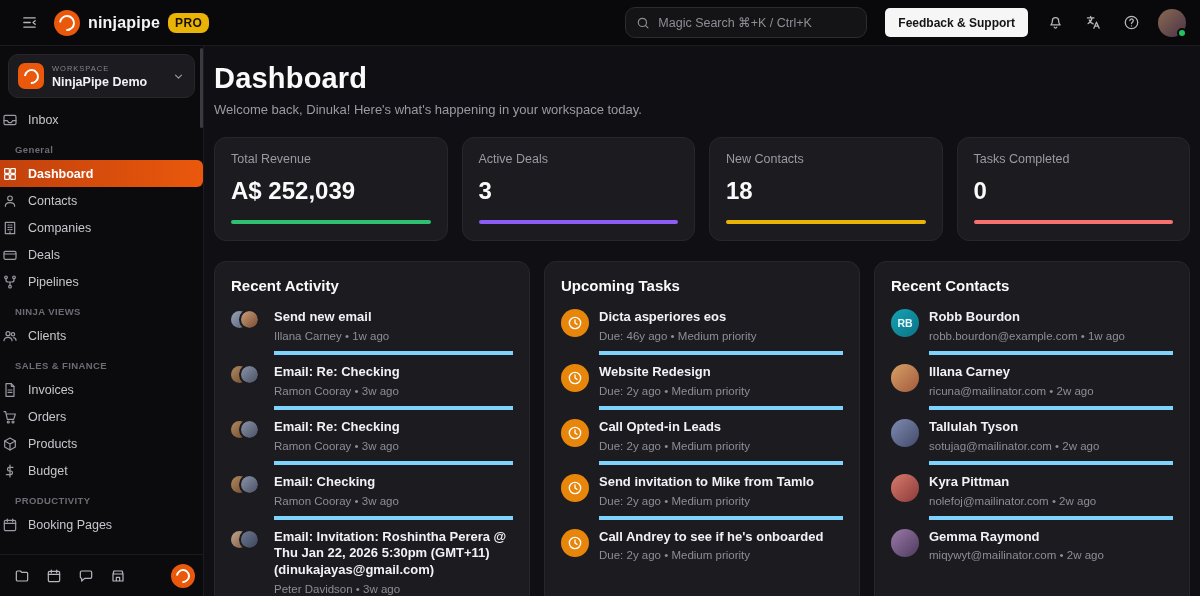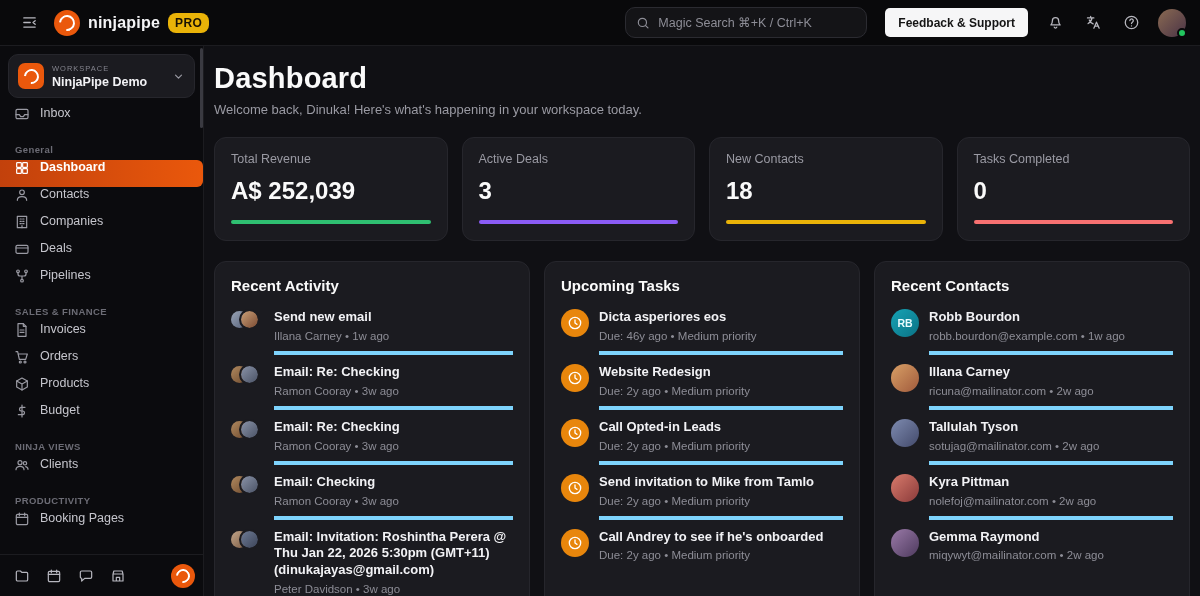--- a/index.html
+++ b/index.html
@@ -42,21 +42,21 @@
     padding:8px 9px;display:flex;align-items:center;gap:8px}
   .ws-logo{width:26px;height:26px;border-radius:7px;background:var(--accent,#ea580c);position:relative;flex:none}
   .ws-logo::after{content:"";position:absolute;inset:5.5px;border-radius:50%;
     border:2.5px solid #fff;border-left-color:transparent;transform:rotate(-40deg)}
   .ws-text{display:flex;flex-direction:column;gap:2px;min-width:0}
   .ws-label{font-size:7.5px;font-weight:normal;letter-spacing:1px;color:#84848d}
   .ws-name{font-size:12.5px;font-weight:bold;color:#f2f2f5;white-space:nowrap}
   .chev{margin-left:auto;color:#9a9aa3}
   .chev svg{width:13px;height:13px}
   .nav{flex:1;overflow:hidden;padding-top:4px}
-  .side-item{height:27px;display:flex;align-items:flex-start;gap:10px;padding:0 14px;
+  .side-item{height:27px;display:flex;align-items:center;gap:10px;padding:0 2px;
     color:#c6c6cd;font-size:12.5px;cursor:pointer;white-space:nowrap}
   .side-ic{color:#9a9aa3;width:16px;height:16px;flex:none}
   .side-ic svg{width:16px;height:16px}
   .side-item.active{background:linear-gradient(90deg,#c2410c,var(--accent,#ea580c));
     color:#fff;font-weight:bold;border-radius:0 6px 6px 0}
   .side-item.active .side-ic{color:#fff}
   .section-title{padding:11px 15px 5px;font-size:9.5px;font-weight:bold;color:#6c6c75;letter-spacing:.4px}
   .side-bottom{height:42px;border-top:1px solid #1c1c20;display:flex;align-items:center;gap:4px;padding:0 8px}
   .side-bottom .icon-btn{width:28px;height:28px}
   .side-bottom .icon-btn svg{width:16px;height:16px}
@@ -225,79 +225,79 @@
                     <circle cx="12" cy="19" r="2"></circle>
                     <path d="M6 7v2a3 3 0 003 3h6a3 3 0 003-3V7M12 12v5"></path>
                   </svg>
                 </span>
                 <span>Pipelines</span>
               </div>
             </div>
         </div>
 
         <div class="nav-section">
-          <div class="section-title">SALES &amp; FINANCE</div>
-          <div class="nav-list">
-
-              <div class="side-item">
-                <span class="side-ic">
-                  <svg viewBox="0 0 24 24" fill="none" stroke="currentColor" stroke-width="1.8" stroke-linecap="round" stroke-linejoin="round">
-                    <path d="M6 2.5h8l4 4v15H6z"></path>
-                    <path d="M14 2.5v4h4M9 12h6M9 15.5h6"></path>
-                  </svg>
-                </span>
-                <span>Invoices</span>
-              </div>
-
-              <div class="side-item">
-                <span class="side-ic">
-                  <svg viewBox="0 0 24 24" fill="none" stroke="currentColor" stroke-width="1.8" stroke-linecap="round" stroke-linejoin="round">
-                    <circle cx="9.5" cy="19.5" r="1.5"></circle>
-                    <circle cx="16.5" cy="19.5" r="1.5"></circle>
-                    <path d="M3 4h2.5L8 15.5h9.5L20 7.5H6"></path>
-                  </svg>
-                </span>
-                <span>Orders</span>
-              </div>
-
-              <div class="side-item">
-                <span class="side-ic">
-                  <svg viewBox="0 0 24 24" fill="none" stroke="currentColor" stroke-width="1.8" stroke-linecap="round" stroke-linejoin="round">
-                    <path d="M12 3l8 4.5v9L12 21l-8-4.5v-9z"></path>
-                    <path d="M4 7.5l8 4.5 8-4.5M12 12v9"></path>
-                  </svg>
-                </span>
-                <span>Products</span>
-              </div>
-
-              <div class="side-item">
-                <span class="side-ic">
-                  <svg viewBox="0 0 24 24" fill="none" stroke="currentColor" stroke-width="1.8" stroke-linecap="round" stroke-linejoin="round">
-                    <path d="M12 3v18M16.5 6.5h-6a2.8 2.8 0 000 5.5h3a2.8 2.8 0 010 5.5h-7"></path>
-                  </svg>
-                </span>
-                <span>Budget</span>
-              </div>
-            </div>
-        </div>
-
-        <div class="nav-section">
           <div class="section-title">NINJA VIEWS</div>
           <div class="nav-list">
 
               <div class="side-item">
                 <span class="side-ic">
                   <svg viewBox="0 0 24 24" fill="none" stroke="currentColor" stroke-width="1.8" stroke-linecap="round" stroke-linejoin="round">
                     <circle cx="9" cy="8.5" r="3"></circle>
                     <path d="M3 19c0-3 2.7-4.8 6-4.8s6 1.8 6 4.8"></path>
                     <circle cx="16.5" cy="9.5" r="2.5"></circle>
                     <path d="M17.5 14.4c2.1.5 3.5 2 3.5 4.1"></path>
                   </svg>
                 </span>
                 <span>Clients</span>
+              </div>
+            </div>
+        </div>
+
+        <div class="nav-section">
+          <div class="section-title">SALES &amp; FINANCE</div>
+          <div class="nav-list">
+
+              <div class="side-item">
+                <span class="side-ic">
+                  <svg viewBox="0 0 24 24" fill="none" stroke="currentColor" stroke-width="1.8" stroke-linecap="round" stroke-linejoin="round">
+                    <path d="M6 2.5h8l4 4v15H6z"></path>
+                    <path d="M14 2.5v4h4M9 12h6M9 15.5h6"></path>
+                  </svg>
+                </span>
+                <span>Invoices</span>
+              </div>
+
+              <div class="side-item">
+                <span class="side-ic">
+                  <svg viewBox="0 0 24 24" fill="none" stroke="currentColor" stroke-width="1.8" stroke-linecap="round" stroke-linejoin="round">
+                    <circle cx="9.5" cy="19.5" r="1.5"></circle>
+                    <circle cx="16.5" cy="19.5" r="1.5"></circle>
+                    <path d="M3 4h2.5L8 15.5h9.5L20 7.5H6"></path>
+                  </svg>
+                </span>
+                <span>Orders</span>
+              </div>
+
+              <div class="side-item">
+                <span class="side-ic">
+                  <svg viewBox="0 0 24 24" fill="none" stroke="currentColor" stroke-width="1.8" stroke-linecap="round" stroke-linejoin="round">
+                    <path d="M12 3l8 4.5v9L12 21l-8-4.5v-9z"></path>
+                    <path d="M4 7.5l8 4.5 8-4.5M12 12v9"></path>
+                  </svg>
+                </span>
+                <span>Products</span>
+              </div>
+
+              <div class="side-item">
+                <span class="side-ic">
+                  <svg viewBox="0 0 24 24" fill="none" stroke="currentColor" stroke-width="1.8" stroke-linecap="round" stroke-linejoin="round">
+                    <path d="M12 3v18M16.5 6.5h-6a2.8 2.8 0 000 5.5h3a2.8 2.8 0 010 5.5h-7"></path>
+                  </svg>
+                </span>
+                <span>Budget</span>
               </div>
             </div>
         </div>
 
         <div class="nav-section">
           <div class="section-title">PRODUCTIVITY</div>
           <div class="nav-list">
 
               <div class="side-item">
                 <span class="side-ic">

